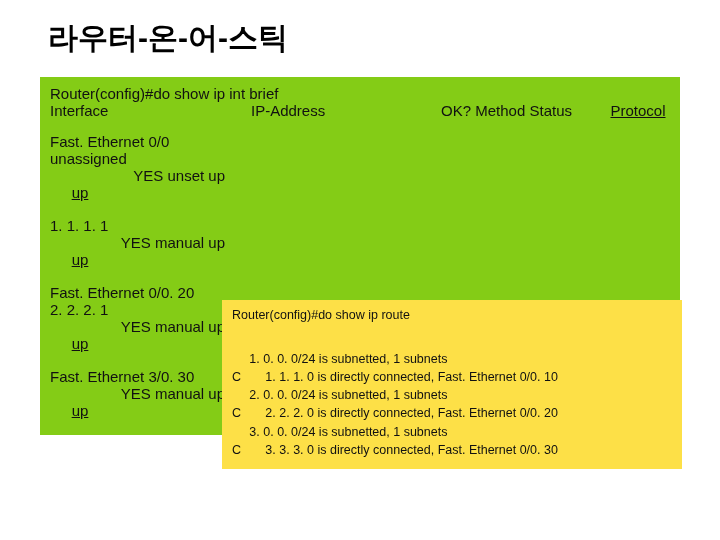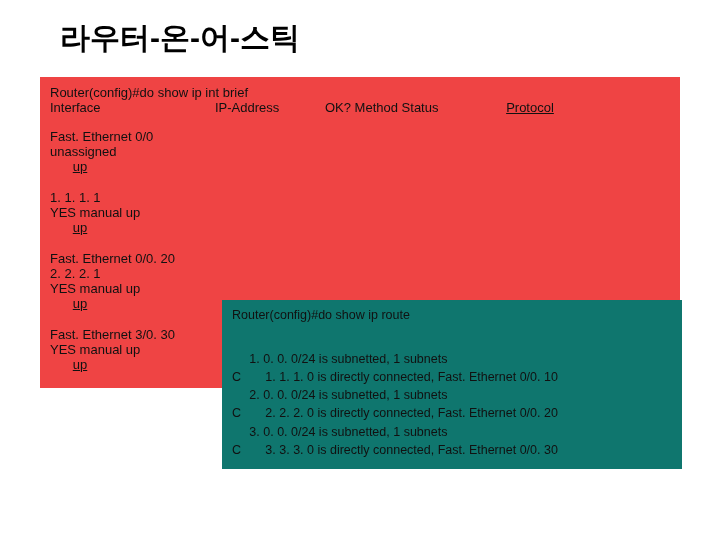--- a/index.html
+++ b/index.html
@@ -8,48 +8,49 @@
     width: 720px;
     height: 540px;
     font-family: "Malgun Gothic", "Arial", sans-serif;
     background: #fff;
     color: #000;
     position: relative;
   }
   .title {
     font-size: 30px;
     font-weight: 700;
-    margin: 18px 0 18px 60px;
+    margin: 18px 0 18px 48px;
   }
   .panel1 {
-    background: #ef4444;
+    background: #84cc16;
     margin: 0 40px 0 40px;
     padding: 8px 10px 8px 10px;
-    font-size: 13px;
+    font-size: 15px;
     color: #111;
   }
   .hdr-line1, .hdr-line2 {
     white-space: pre;
   }
   .row {
     display: flex;
     align-items: baseline;
     padding: 8px 0 8px 0;
     flex-direction: column;
   }
   .c-if { width: 165px; }
   .c-ip { width: 110px; }
-  .c-mid { width: 175px; }
+  .c-mid { width: 175px; text-align: right; }
   .c-proto { width: 60px; text-align: center; text-decoration: underline; }
   .hdr2 {
     display: flex;
     align-items: baseline;
+    gap: 36px;
   }
   .panel2 {
-    background: #0f766e;
+    background: #fde047;
     position: absolute;
     right: 38px;
     top: 300px;
     width: 440px;
     padding: 8px 10px 10px 10px;
     font-size: 12.5px;
     color: #111;
   }
   .route-block {
     margin-top: 18px;
@@ -69,20 +70,21 @@
     <div class="c-if">Interface</div>
     <div class="c-ip">IP-Address</div>
     <div class="c-mid">OK? Method Status</div>
     <div class="c-proto">Protocol</div>
   </div>
   <div class="gap"></div>
 
   <div class="row">
     <div class="c-if">Fast. Ethernet 0/0</div>
     <div class="c-ip">unassigned</div>
+    <div class="c-mid">YES unset  up</div>
     <div class="c-proto">up</div>
   </div>
   <div class="row">
     <div class="c-ip">1. 1. 1. 1</div>
     <div class="c-mid">YES manual up</div>
     <div class="c-proto">up</div>
   </div>
   <div class="row">
     <div class="c-if">Fast. Ethernet 0/0. 20</div>
     <div class="c-ip">2. 2. 2. 1</div>

